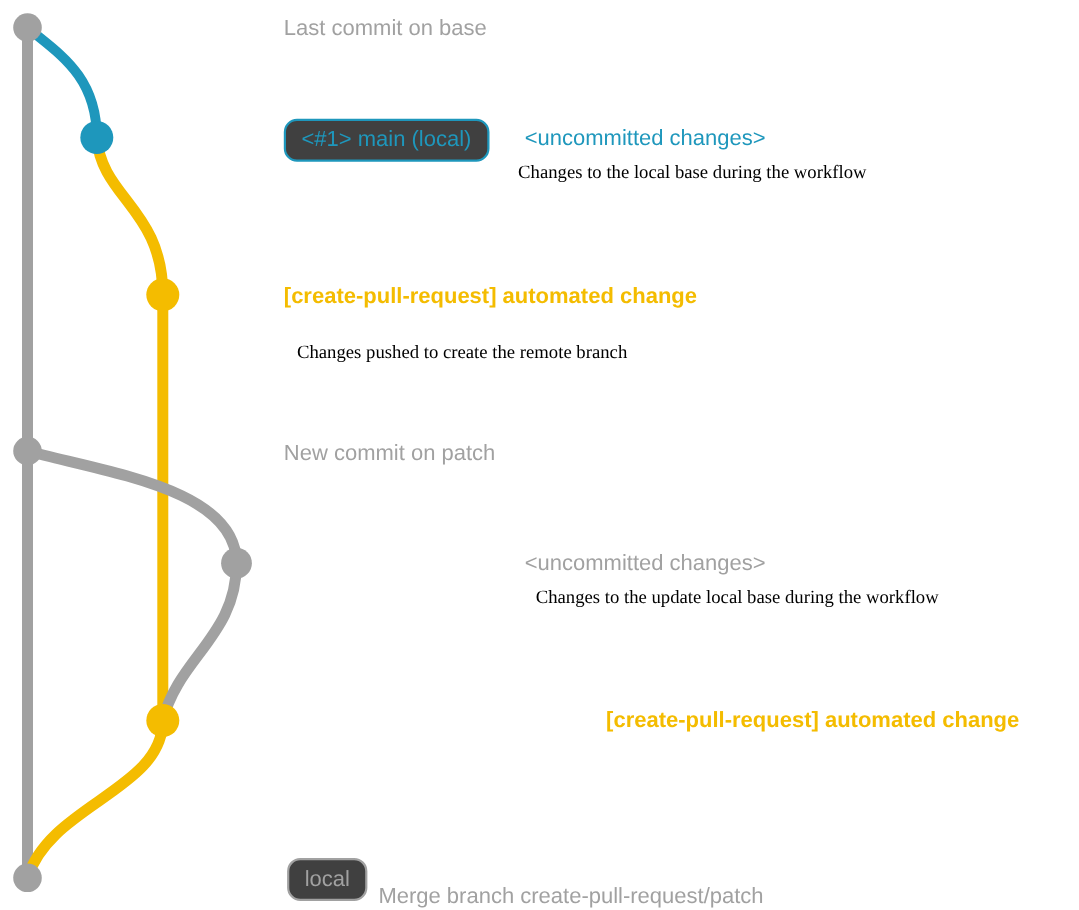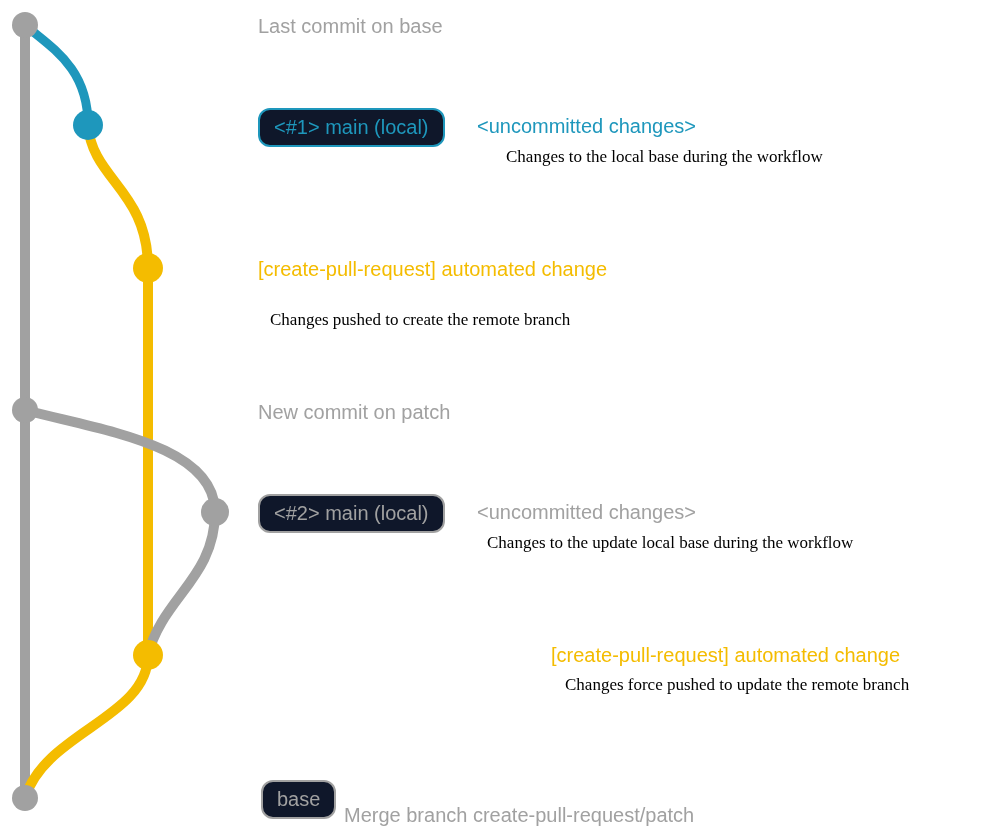--- a/index.html
+++ b/index.html
@@ -2,24 +2,24 @@
 <html style="--c-gray: #a1a1a1; --c-blue: #1e97bc; --c-yellow: #f4bc00;"><head>
 <meta charset="utf-8">
 <style>
   html,body{margin:0;padding:0;background:#ffffff;}
   body{font-family:"Liberation Sans", sans-serif;}
   .stage{position:relative;width:981px;height:827px;background:#fff;overflow:hidden;}
   .abs{position:absolute;}
   .label{font-size:20px;line-height:1.25;white-space:nowrap;}
   .desc{font-family:"Liberation Serif", serif;font-size:17px;color:#000;white-space:nowrap;}
   .badge{display:inline-block;border:2px solid currentColor;border-radius:12px;
-         padding:5px 14px;font-size:20px;line-height:1.25;background:#0f172a;white-space:nowrap;}
+         padding:5px 14px;font-size:20px;line-height:1.25;background:#404040;white-space:nowrap;}
   .c-gray{color:var(--c-gray);}
   .c-blue{color:var(--c-blue);}
-  .c-yellow{color:var(--c-yellow);}
+  .c-yellow{color:var(--c-yellow);font-weight:bold;}
   .stroke-gray{stroke:var(--c-gray);}
   .stroke-blue{stroke:var(--c-blue);}
   .stroke-yellow{stroke:var(--c-yellow);}
   .fill-gray{fill:var(--c-gray);}
   .fill-blue{fill:var(--c-blue);}
   .fill-yellow{fill:var(--c-yellow);}
   svg path{fill:none;stroke-linecap:round;}
 </style>
 </head>
 <body>
@@ -45,30 +45,28 @@
     <circle class="fill-gray" cx="25" cy="410" r="13"></circle>
     <circle class="fill-gray" cx="215" cy="512" r="14"></circle>
     <circle class="fill-yellow" cx="148" cy="655" r="15"></circle>
     <circle class="fill-gray" cx="25" cy="798" r="13"></circle>
   </svg>
 
   <div class="abs label c-gray" style="left:258px;top:14px;">Last commit on base</div>
 
   <div class="abs badge c-blue" style="left:258px;top:108px;">&lt;#1&gt; main (local)</div>
   <div class="abs label c-blue" style="left:477px;top:114px;">&lt;uncommitted changes&gt;</div>
-  <div class="abs desc" style="left:506px;top:147px;">Changes to the local base during the workflow</div>
+  <div class="abs desc" style="left:471px;top:147px;">Changes to the local base during the workflow</div>
 
   <div class="abs label c-yellow" style="left:258px;top:257px;">[create-pull-request] automated change</div>
   <div class="abs desc" style="left:270px;top:290px;margin-top:20px;">Changes pushed to create the remote branch</div>
 
   <div class="abs label c-gray" style="left:258px;top:400px;">New commit on patch</div>
 
-  <div class="abs badge c-gray" style="left:258px;top:494px;">&lt;#2&gt; main (local)</div>
   <div class="abs label c-gray" style="left:477px;top:500px;">&lt;uncommitted changes&gt;</div>
   <div class="abs desc" style="left:487px;top:533px;">Changes to the update local base during the workflow</div>
 
   <div class="abs label c-yellow" style="left:551px;top:643px;">[create-pull-request] automated change</div>
-  <div class="abs desc" style="left:565px;top:675px;">Changes force pushed to update the remote branch</div>
 
-  <div class="abs badge c-gray" style="left:261px;top:780px;">base</div>
+  <div class="abs badge c-gray" style="left:261px;top:780px;">local</div>
   <div class="abs label c-gray" style="left:344px;top:787px;margin-top:16px;">Merge branch create-pull-request/patch</div>
 
 </div>
 
 </body></html>

